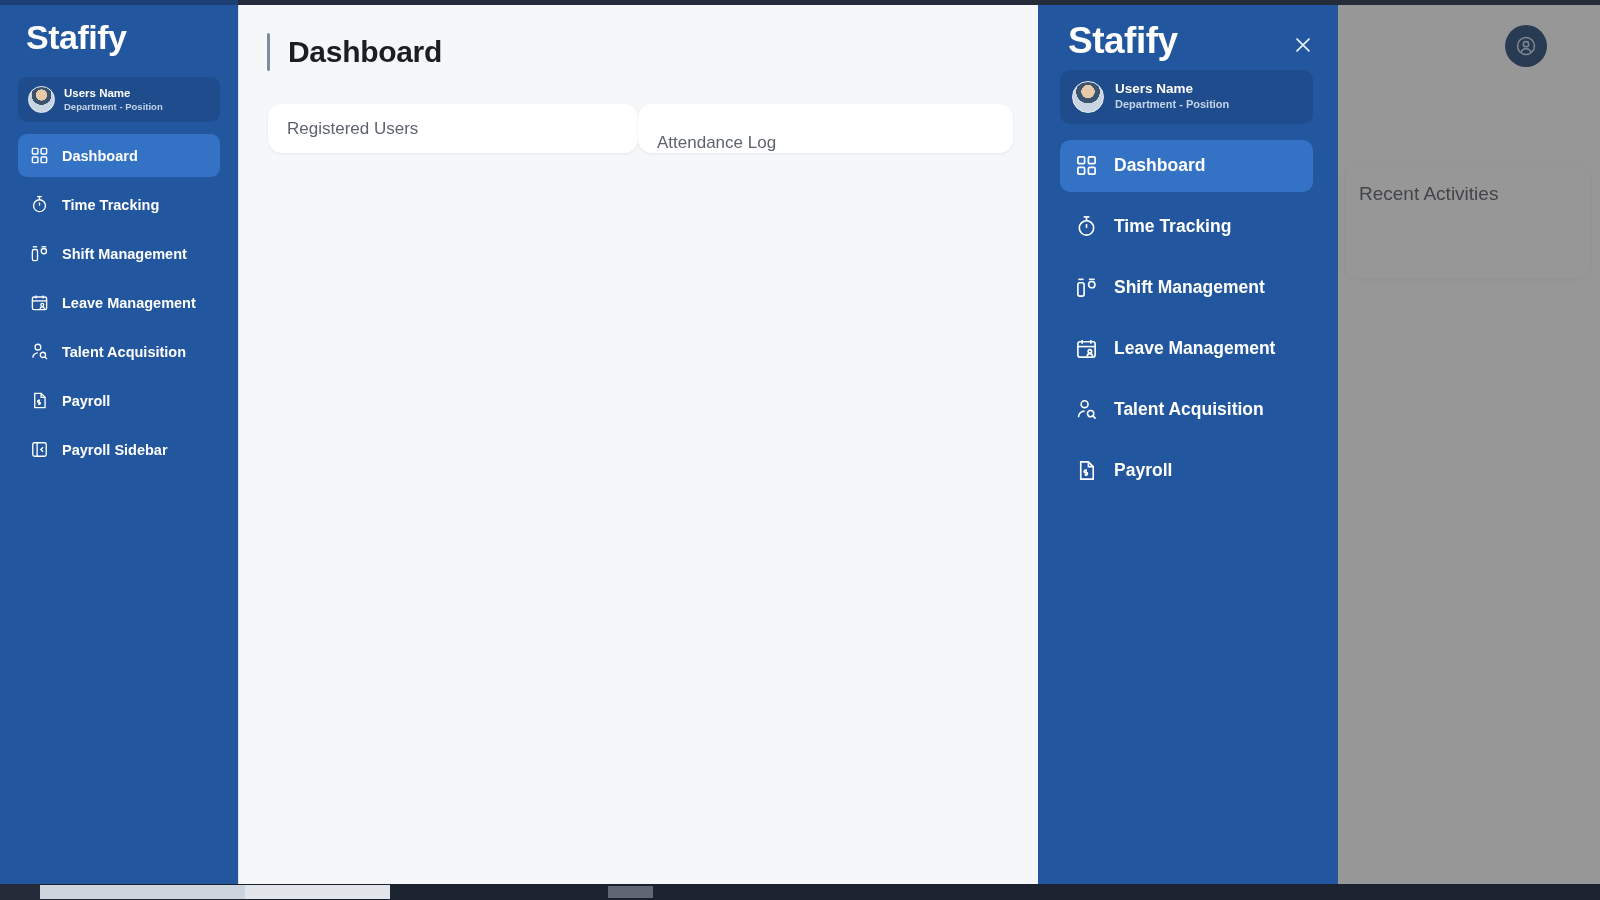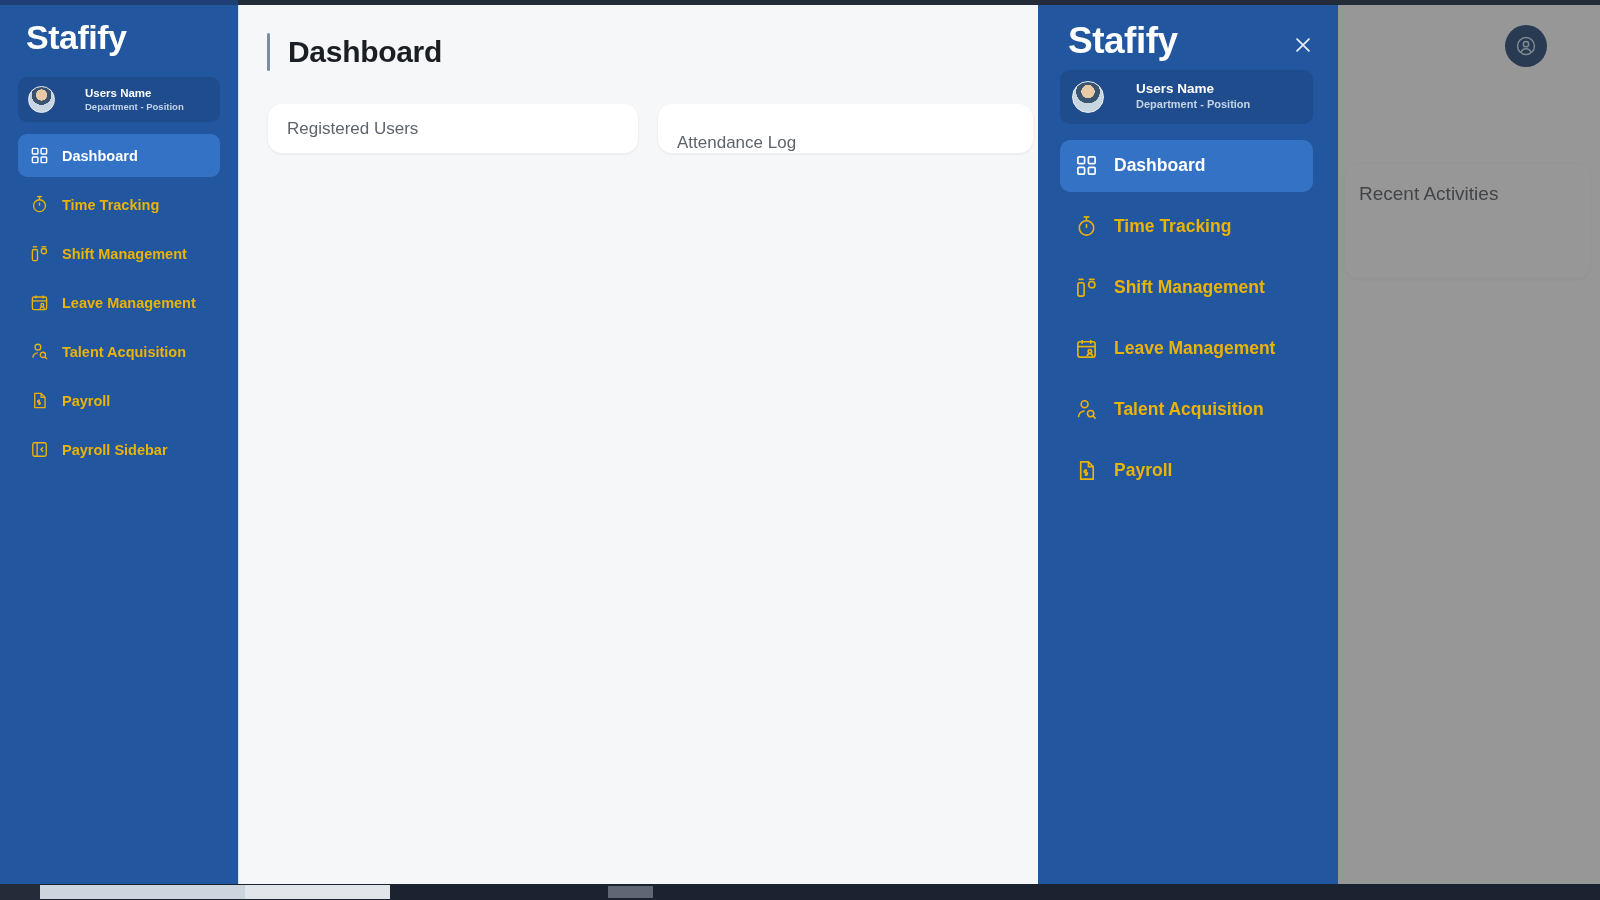--- a/index.html
+++ b/index.html
@@ -63,21 +63,21 @@
     align-items: center;
     gap: 9px;
   }
   .avatar-photo {
     width: 27px; height: 27px;
     border-radius: 50%;
     background: radial-gradient(circle at 50% 32%, #e8c9a8 0 26%, #3a536e 27% 46%, #c8d6e4 47% 100%);
     border: 1.5px solid #e9eef4;
     flex: 0 0 auto;
   }
-  .user-meta { line-height: 1.25; overflow: hidden; margin-left: 21px; }
+  .user-meta { line-height: 1.25; overflow: hidden; }
   .user-name {
     color: #ffffff;
     font-size: 11.5px;
     font-weight: bold;
     white-space: nowrap;
   }
   .user-sub {
     color: #c4d4e8;
     font-size: 9.5px;
     white-space: nowrap;
@@ -86,21 +86,21 @@
 
   .nav { margin-top: 12px; }
   .nav-item {
     display: flex;
     align-items: center;
     gap: 13px;
     height: 43px;
     margin: 0 18px 6px 18px;
     padding: 0 12px;
     border-radius: 9px;
-    color: #eab308;
+    color: #ffffff;
     font-size: 14.5px;
     font-weight: bold;
     cursor: pointer;
     white-space: nowrap;
   }
   .nav-item.active {
     background: #3372c4;
     color: #ffffff;
   }
   .nav-ico {
@@ -136,21 +136,20 @@
   }
   .page-title {
     font-size: 30px;
     font-weight: bold;
     color: #1b1f24;
     letter-spacing: -0.3px;
   }
 
   .cards-row {
     display: flex;
-    gap: 20px;
     padding: 33px 0 0 29px;
   }
   .card-pill {
     background: #ffffff;
     border-radius: 14px;
     height: 49px;
     display: flex;
     align-items: center;
     padding: 0 19px;
     color: #5e646c;

